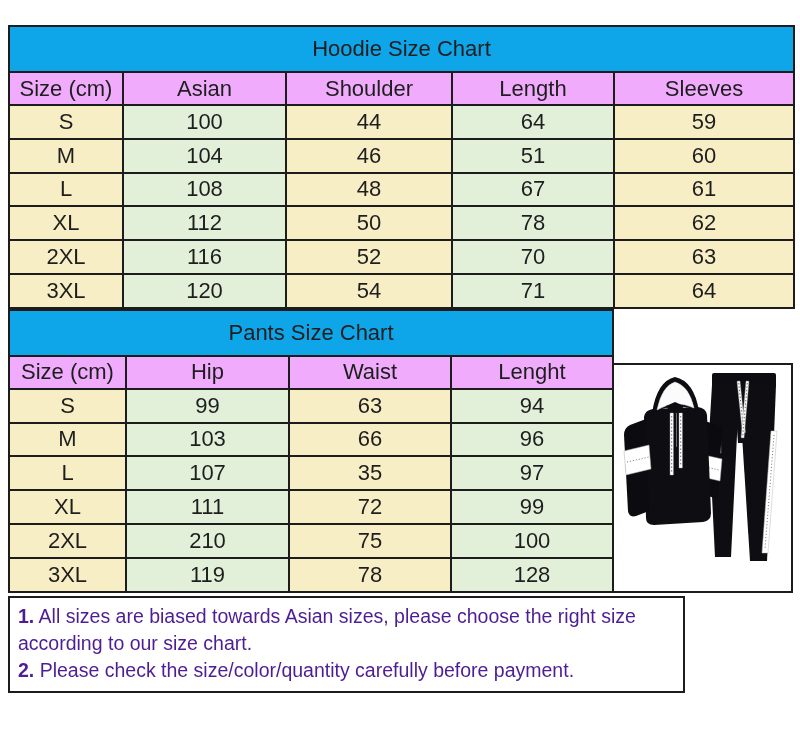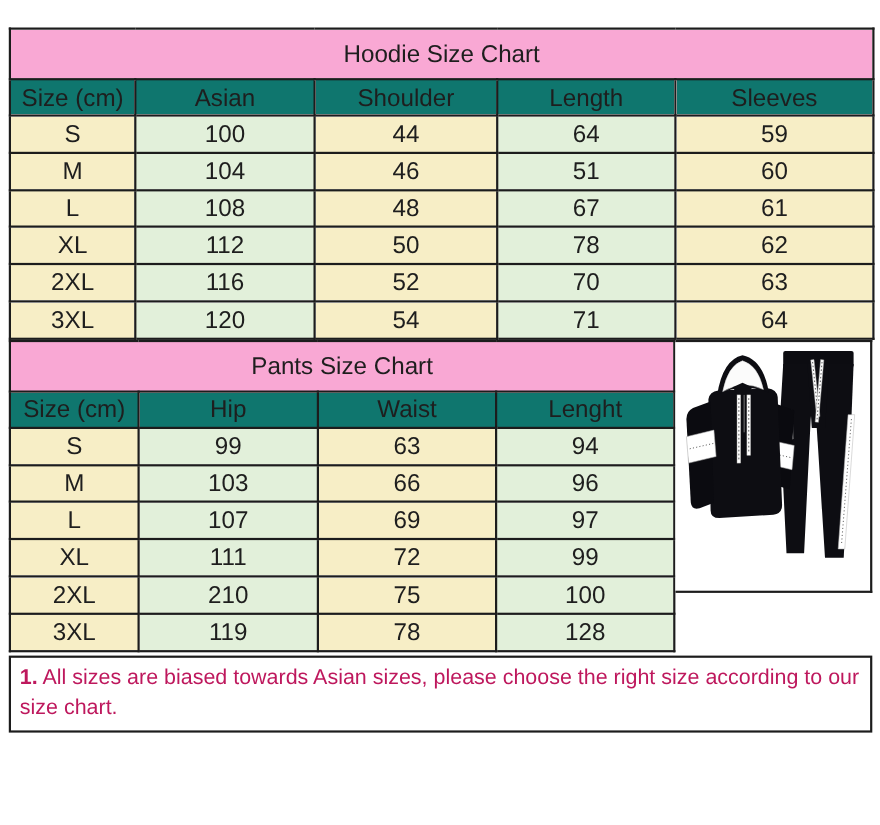--- a/index.html
+++ b/index.html
@@ -1,30 +1,30 @@
 <!DOCTYPE html>
 <html><head>
 <meta charset="utf-8">
 <style>
   html,body{margin:0;padding:0;background:#ffffff;}
   body{width:800px;height:750px;position:relative;font-family:"Liberation Sans",sans-serif;-webkit-font-smoothing:antialiased;}
   .sheet{position:absolute;left:8px;top:25px;width:785px;}
   table.size-table{border-collapse:collapse;table-layout:fixed;width:785px;}
   table.size-table td{border:2px solid #1c1c1c;text-align:center;vertical-align:middle;
       font-size:22px;color:#1e1e1e;padding:0;overflow:hidden;white-space:nowrap;}
-  td.title-cell{background:#f9a8d4;height:44px;font-size:30px;color:#141420;}
-  tr.head-row td{background:#0f766e;height:31px;}
+  td.title-cell{background:#0ea5e9;height:44px;font-size:30px;color:#141420;}
+  tr.head-row td{background:#f0abfc;height:31px;}
   tr.data-row td{height:31.8px;background:#f7eec6;}
   tr.data-row td:nth-child(even){background:#e2f0da;}
-  .pants-wrap{display:flex;width:785px;align-items:flex-start;}
+  .pants-wrap{display:flex;width:785px;align-items:flex-end;}
   table.pants{width:604px;flex:0 0 604px;}
   .product-box{flex:1 1 auto;border:2px solid #1c1c1c;border-left:none;background:#ffffff;
       display:flex;align-items:flex-end;justify-content:center;padding-bottom:26px;box-sizing:border-box;}
-  .notes-box{margin-top:3px;border:2px solid #1c1c1c;width:785px;box-sizing:border-box;
-      padding:5px 8px 7px 8px;font-size:19.5px;line-height:27px;color:#be185d;background:#fff;}
+  .notes-box{margin-top:3px;border:2px solid #1c1c1c;width:677px;box-sizing:border-box;
+      padding:5px 8px 7px 8px;font-size:19.5px;line-height:27px;color:#4c1d95;background:#fff;}
   .note-line b{font-weight:bold;}
   svg .stitch{stroke:#333;stroke-width:.7;fill:none;}
 </style>
 </head>
 <body>
 
 <div class="sheet">
 
   <table class="size-table hoodie">
     <colgroup>
@@ -116,21 +116,21 @@
       </tr>
       <tr class="data-row">
         <td>M</td>
         <td>103</td>
         <td>66</td>
         <td>96</td>
       </tr>
       <tr class="data-row">
         <td>L</td>
         <td>107</td>
-        <td>69</td>
+        <td>35</td>
         <td>97</td>
       </tr>
       <tr class="data-row">
         <td>XL</td>
         <td>111</td>
         <td>72</td>
         <td>99</td>
       </tr>
       <tr class="data-row">
         <td>2XL</td>
@@ -192,15 +192,16 @@
           <path class="stitch" d="M53.7,51 L53.7,107" stroke-dasharray="1.6 2"></path>
           <rect x="61" y="48" width="3.4" height="55" fill="#ffffff" stroke="#999" stroke-width="0.4"></rect>
           <path class="stitch" d="M62.7,51 L62.7,100" stroke-dasharray="1.6 2"></path>
         </g>
       </svg>
     </div>
   </div>
 
   <div class="notes-box">
     <div class="note-line"><b>1.</b> <span>All sizes are biased towards Asian sizes, please choose the right size according to our size chart.</span></div>
+    <div class="note-line"><b>2.</b> <span>Please check the size/color/quantity carefully before payment.</span></div>
   </div>
 
 </div>
 
 </body></html>

